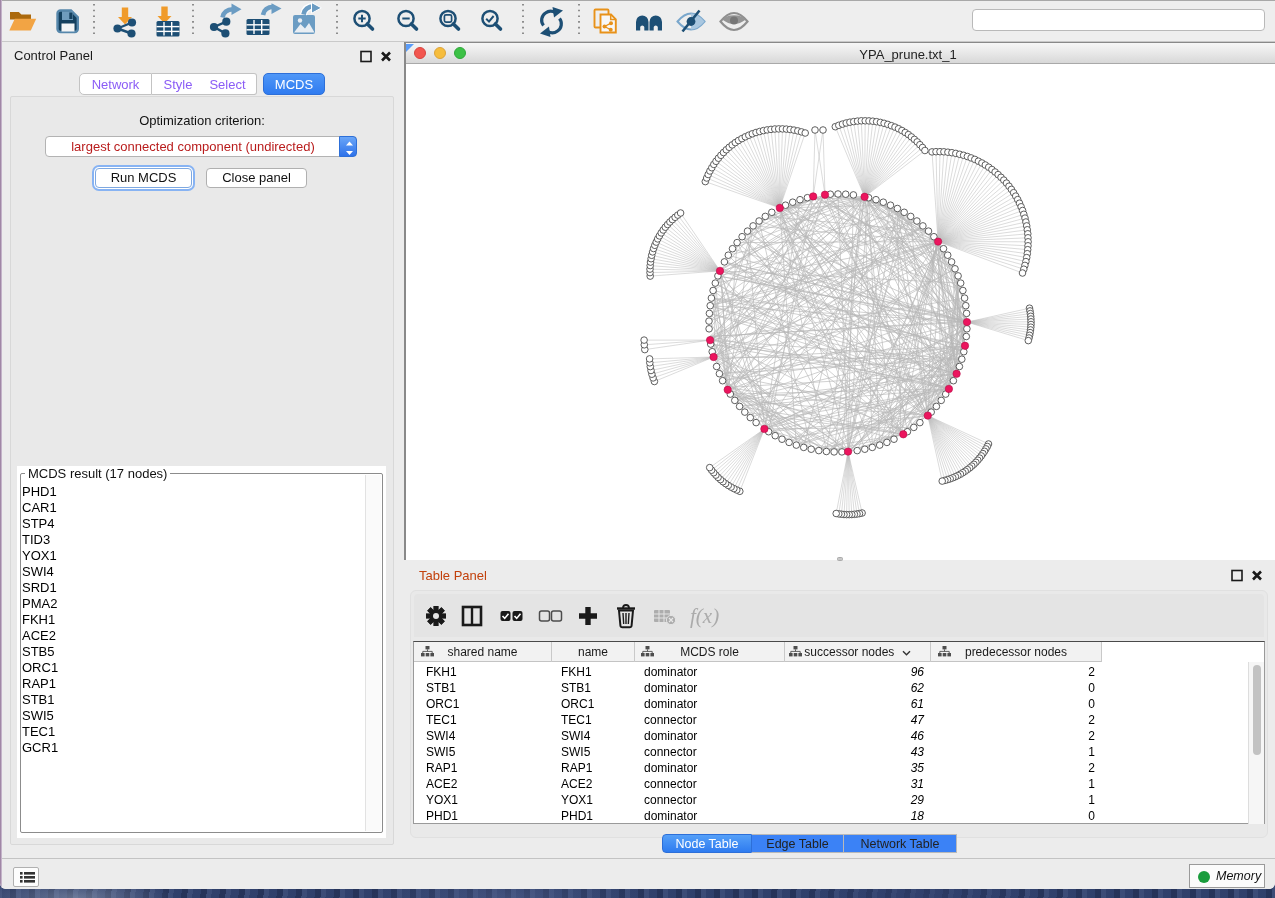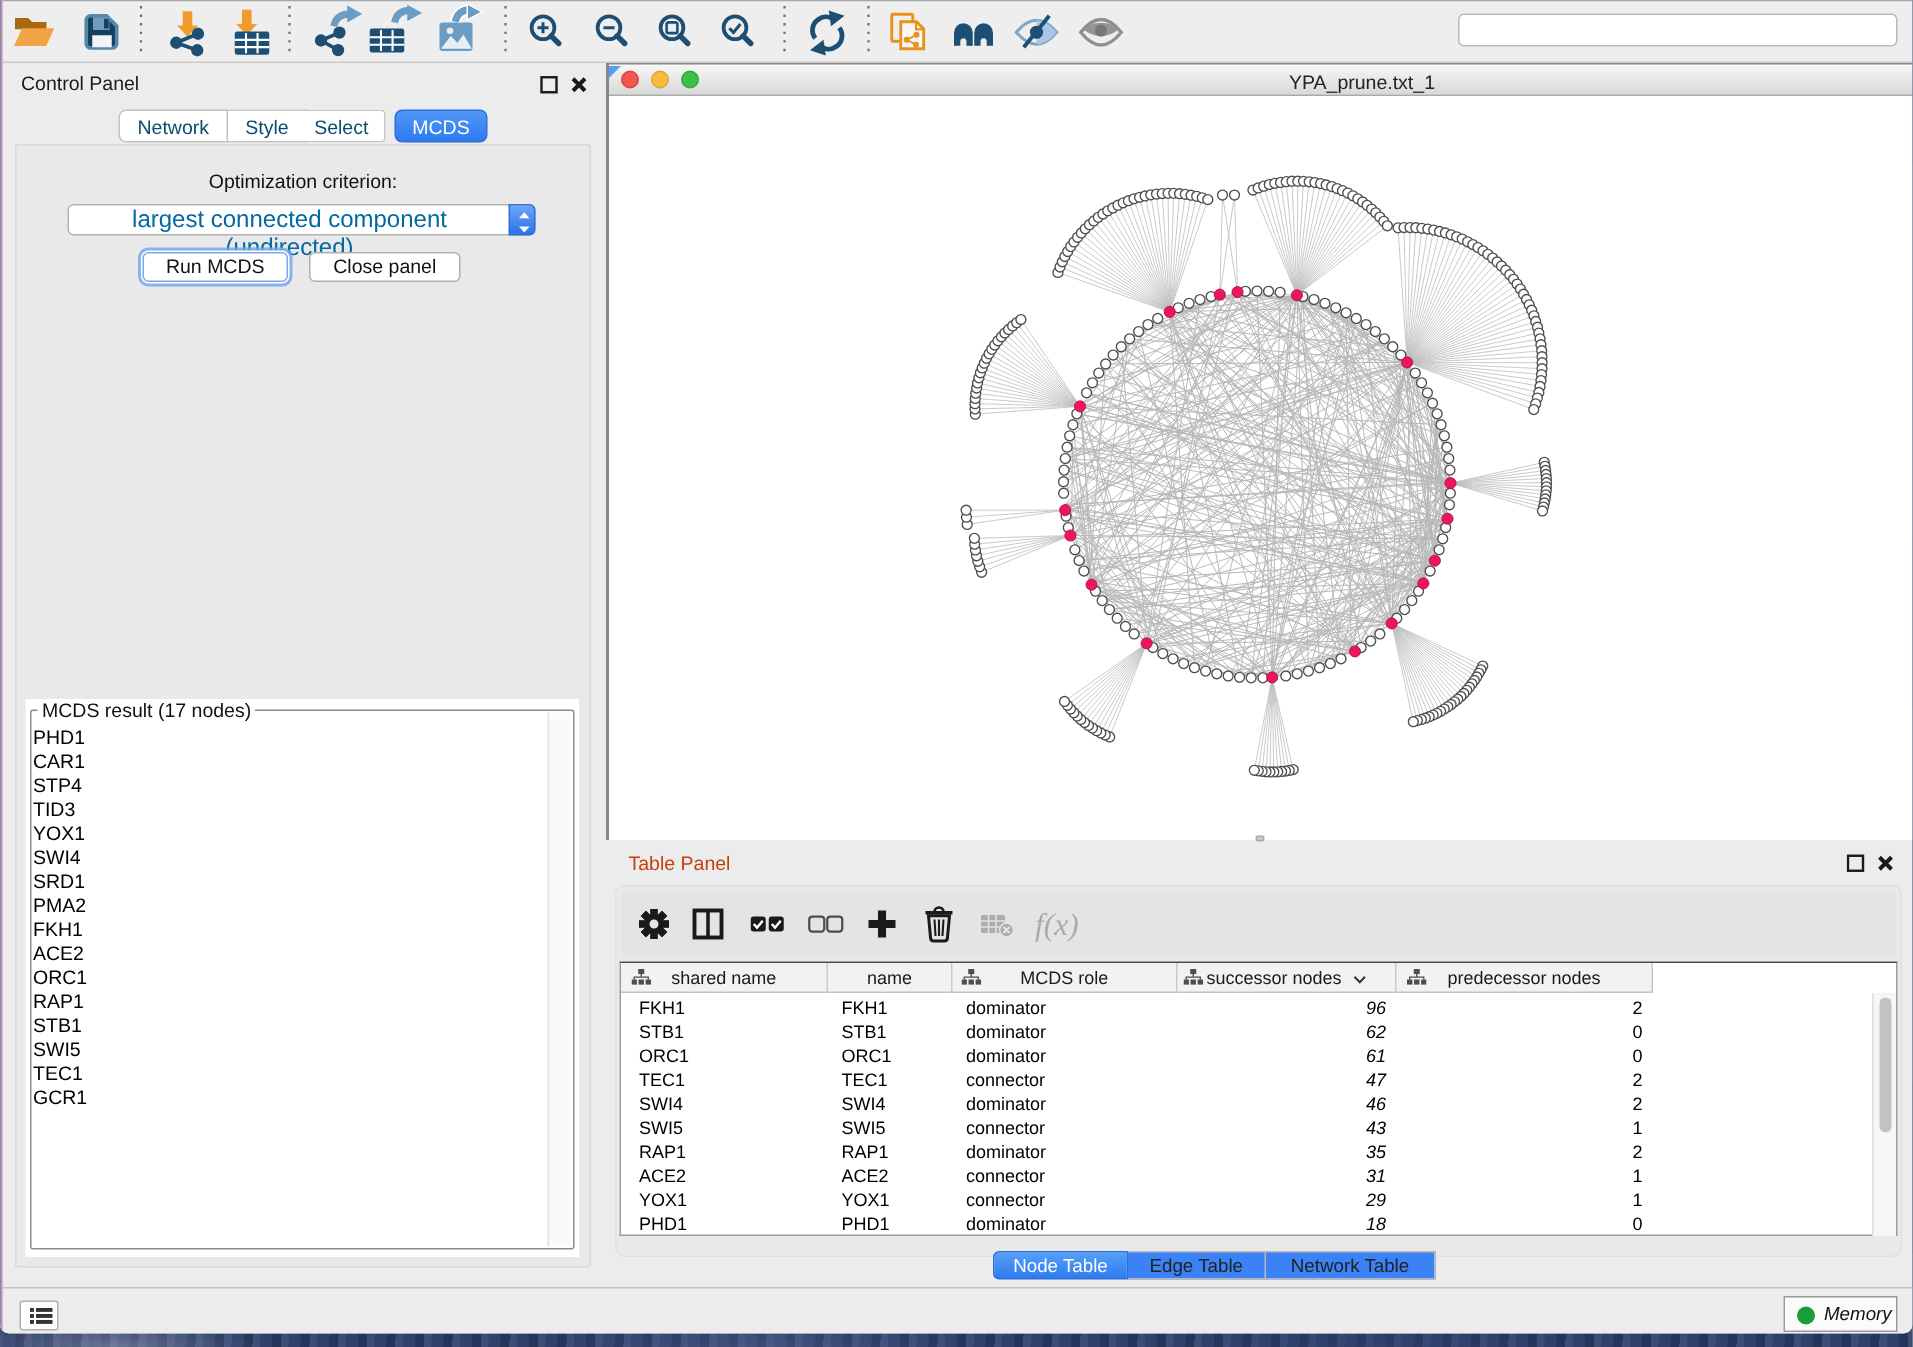--- a/index.html
+++ b/index.html
@@ -15,26 +15,26 @@
 #purple{position:absolute;left:0;top:0;width:2px;height:888px;background:linear-gradient(to right,#8f7195,#d5c9da);z-index:40;}
 #win:before{content:"";position:absolute;left:0;top:0;right:0;height:1px;background:#a8a8a8;}
 .abs{position:absolute;}
 
 #toolbar{position:absolute;left:0;top:1px;width:1275px;height:41px;background:#eeeeee;border-bottom:1px solid #c9c9c9;}
 #search{position:absolute;left:972px;top:9px;width:293px;height:22px;background:#fff;border:1px solid #b9b9b9;border-radius:4px;}
 
 #cp-title{position:absolute;left:14px;top:48px;font-size:13px;color:#1a1a1a;}
 #cp-pane{position:absolute;left:10px;top:96px;width:384px;height:749px;background:#e9e9e9;border:1px solid #d8d8d8;border-radius:2px;}
 #tabs{position:absolute;left:79px;top:73px;height:22px;font-size:13px;}
-.tab{position:absolute;top:0;height:22px;background:#fff;border:1px solid #c3c3c3;color:#0c4a6e;
+.tab{position:absolute;top:0;height:22px;background:#fff;border:1px solid #c3c3c3;color:#8b5cf6;
  text-align:center;line-height:21px;}
 #tab-mcds{background:linear-gradient(#4f97f7,#2f7bf0);color:#fff;border:1px solid #2d6fd8;border-radius:5px;}
 #opt-label{position:absolute;left:10px;top:113px;width:384px;text-align:center;font-size:13px;color:#111;}
 #combo{position:absolute;left:45px;top:136px;width:312px;height:21px;background:#fff;border:1px solid #b3b3b3;border-radius:4px;}
-#combo .txt{position:absolute;left:0;top:0;width:294px;height:19px;text-align:center;font-size:16px;line-height:19px;color:#0369a1;}
+#combo .txt{position:absolute;left:0;top:0;width:294px;height:19px;text-align:center;font-size:13px;line-height:19px;color:#b91c1c;}
 #combo .step{position:absolute;right:-1px;top:-1px;width:18px;height:21px;border-radius:0 4px 4px 0;
  background:linear-gradient(#6aa6f8,#2e72ea);border:1px solid #2d6fd8;}
 .btn{position:absolute;height:20px;background:#fff;border:1px solid #b0b0b0;border-radius:4px;
  font-size:13px;color:#111;text-align:center;line-height:18px;}
 #btn-run{left:95px;top:168px;width:97px;box-shadow:0 0 0 1px #fff,0 0 0 3px rgba(110,165,245,.8);border-color:#7ea8e0;}
 #btn-close{left:206px;top:168px;width:101px;}
 #resbox{position:absolute;left:17px;top:466px;width:369px;height:372px;background:#fff;}
 #groupbox{position:absolute;left:20px;top:473px;width:363px;height:360px;border:1px solid #8c8c8c;border-radius:2px;}
 #grouplabel{position:absolute;left:25px;top:466px;background:#fff;padding:0 3px;font-size:13px;color:#111;}
 #mcdslist{position:absolute;left:22px;top:484px;width:340px;font-size:13px;color:#000;line-height:16px;}
@@ -203,20 +203,21 @@
       <div>PHD1</div>
       <div>CAR1</div>
       <div>STP4</div>
       <div>TID3</div>
       <div>YOX1</div>
       <div>SWI4</div>
       <div>SRD1</div>
       <div>PMA2</div>
       <div>FKH1</div>
       <div>ACE2</div>
+      <div>STB5</div>
       <div>ORC1</div>
       <div>RAP1</div>
       <div>STB1</div>
       <div>SWI5</div>
       <div>TEC1</div>
       <div>GCR1</div>
     </div>
     <div id="resscroll"></div>
     <div id="netframe">
       <div id="nettitle">

